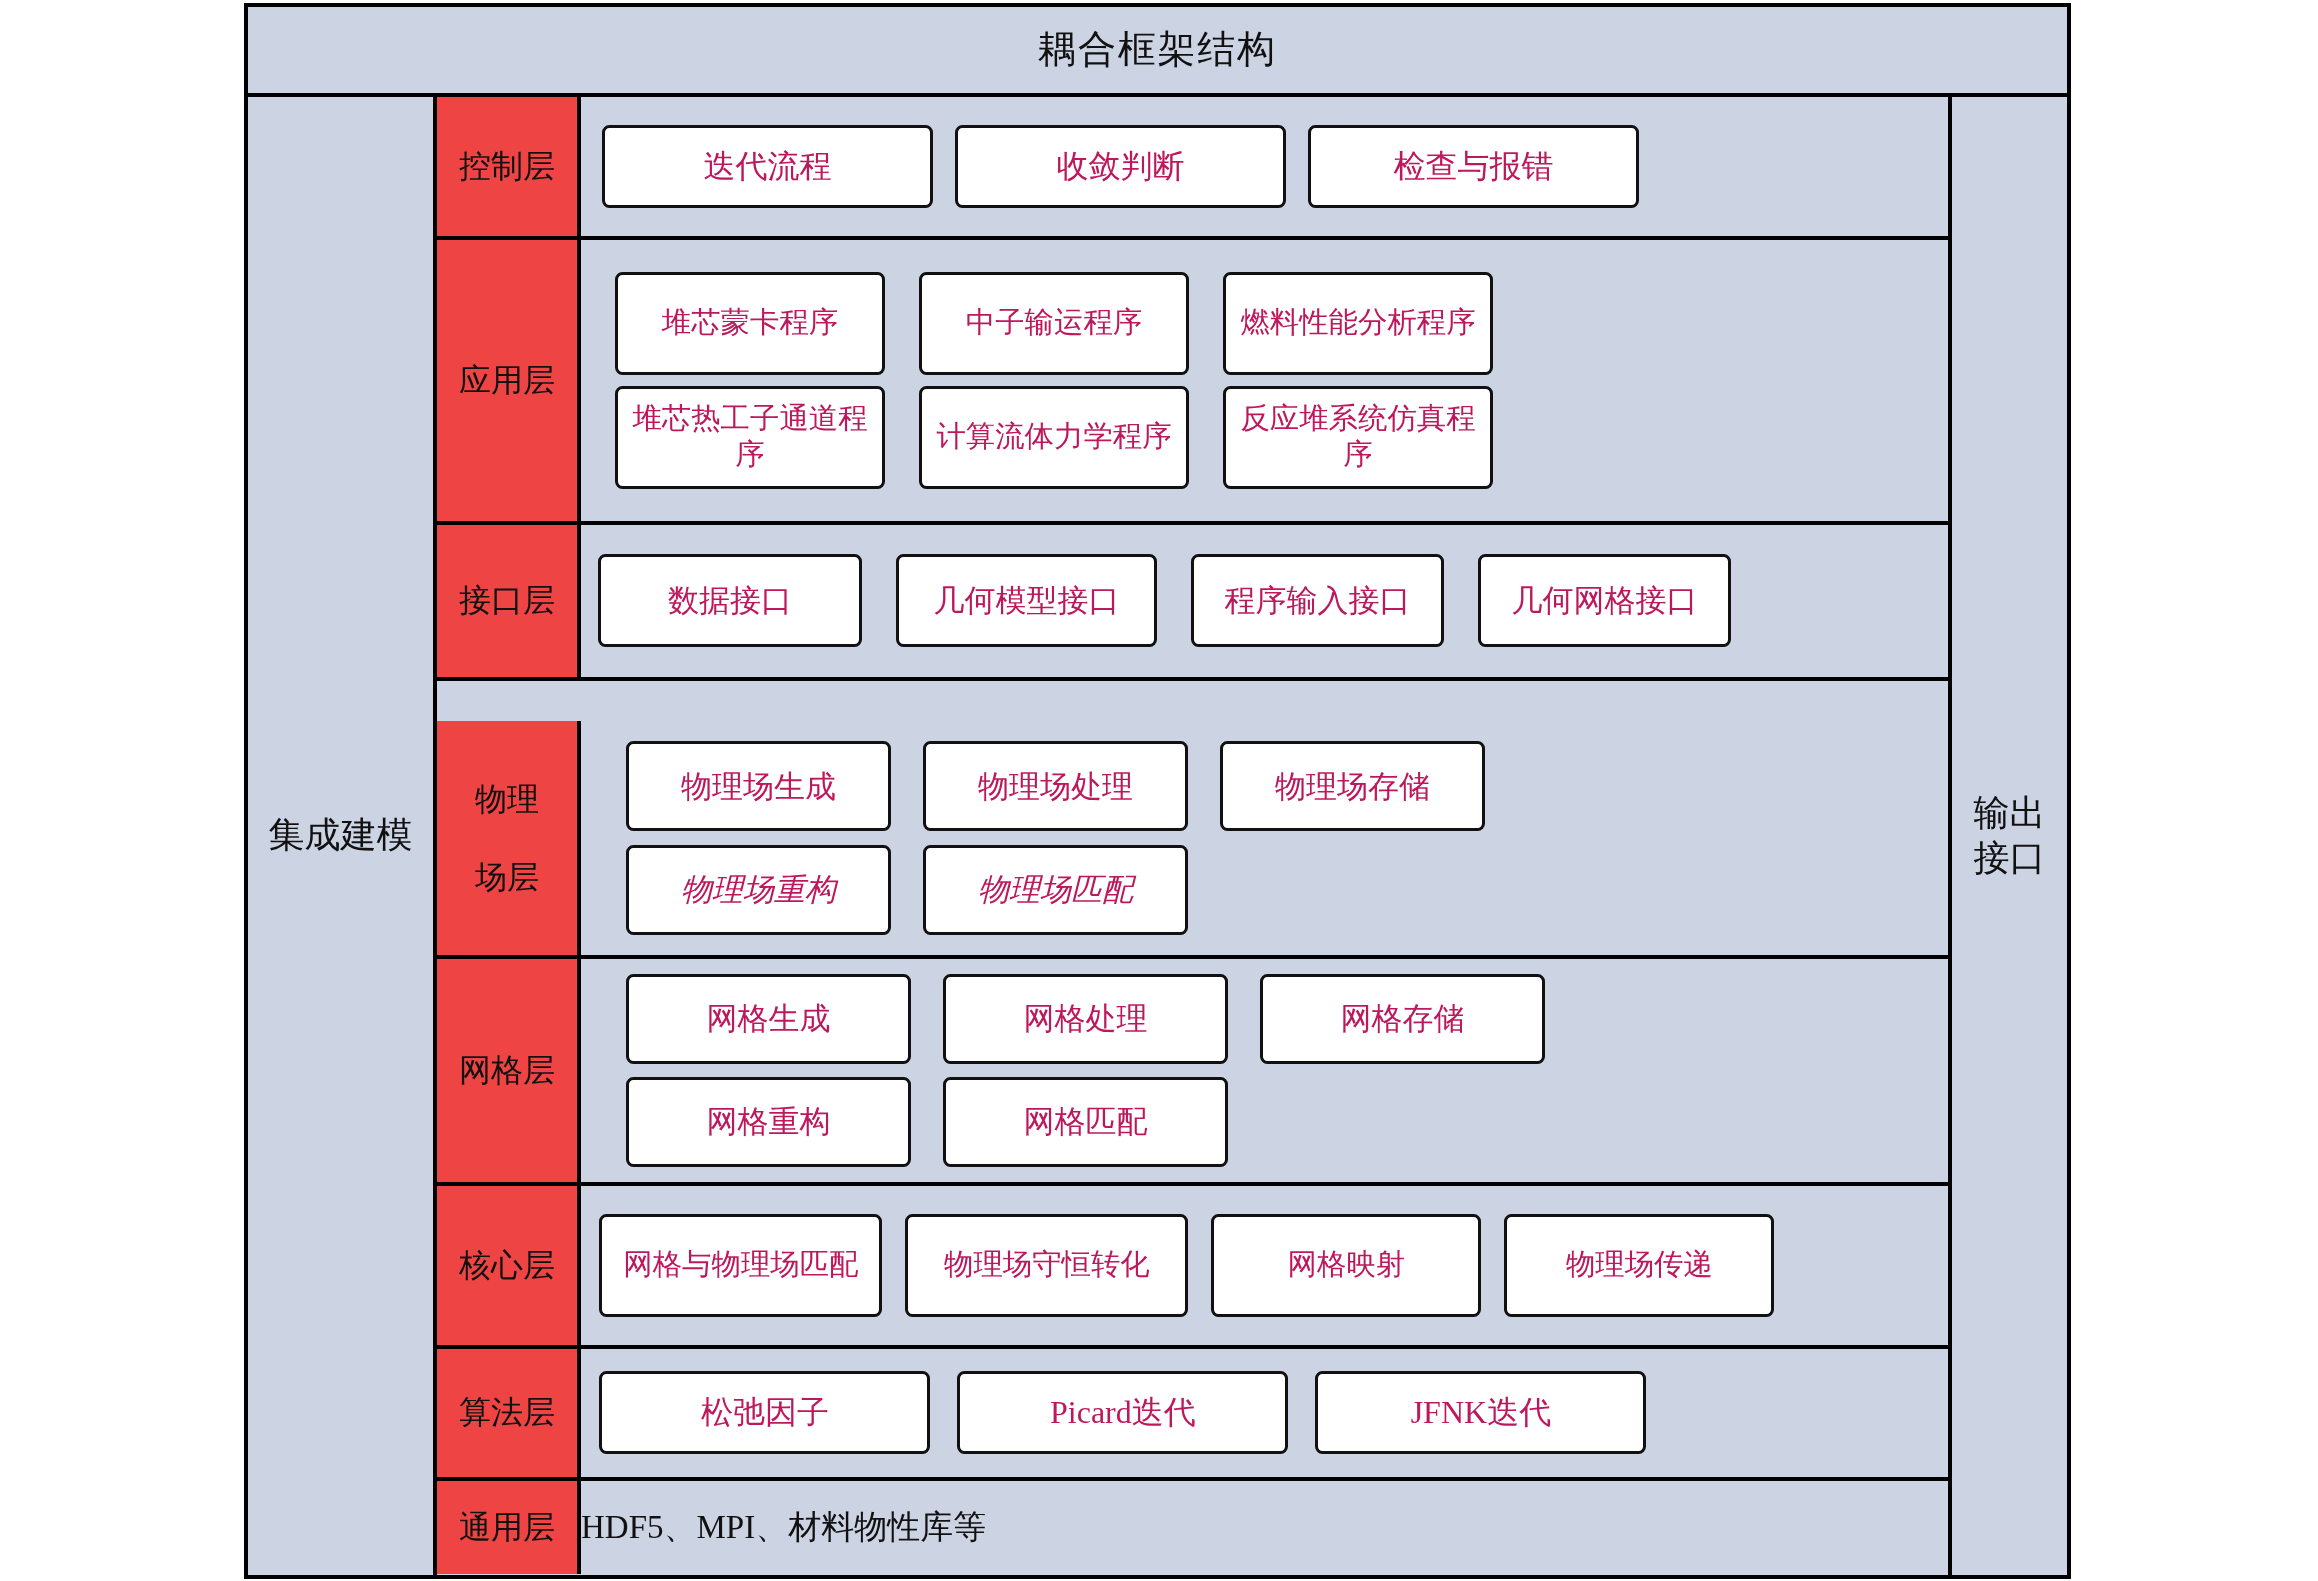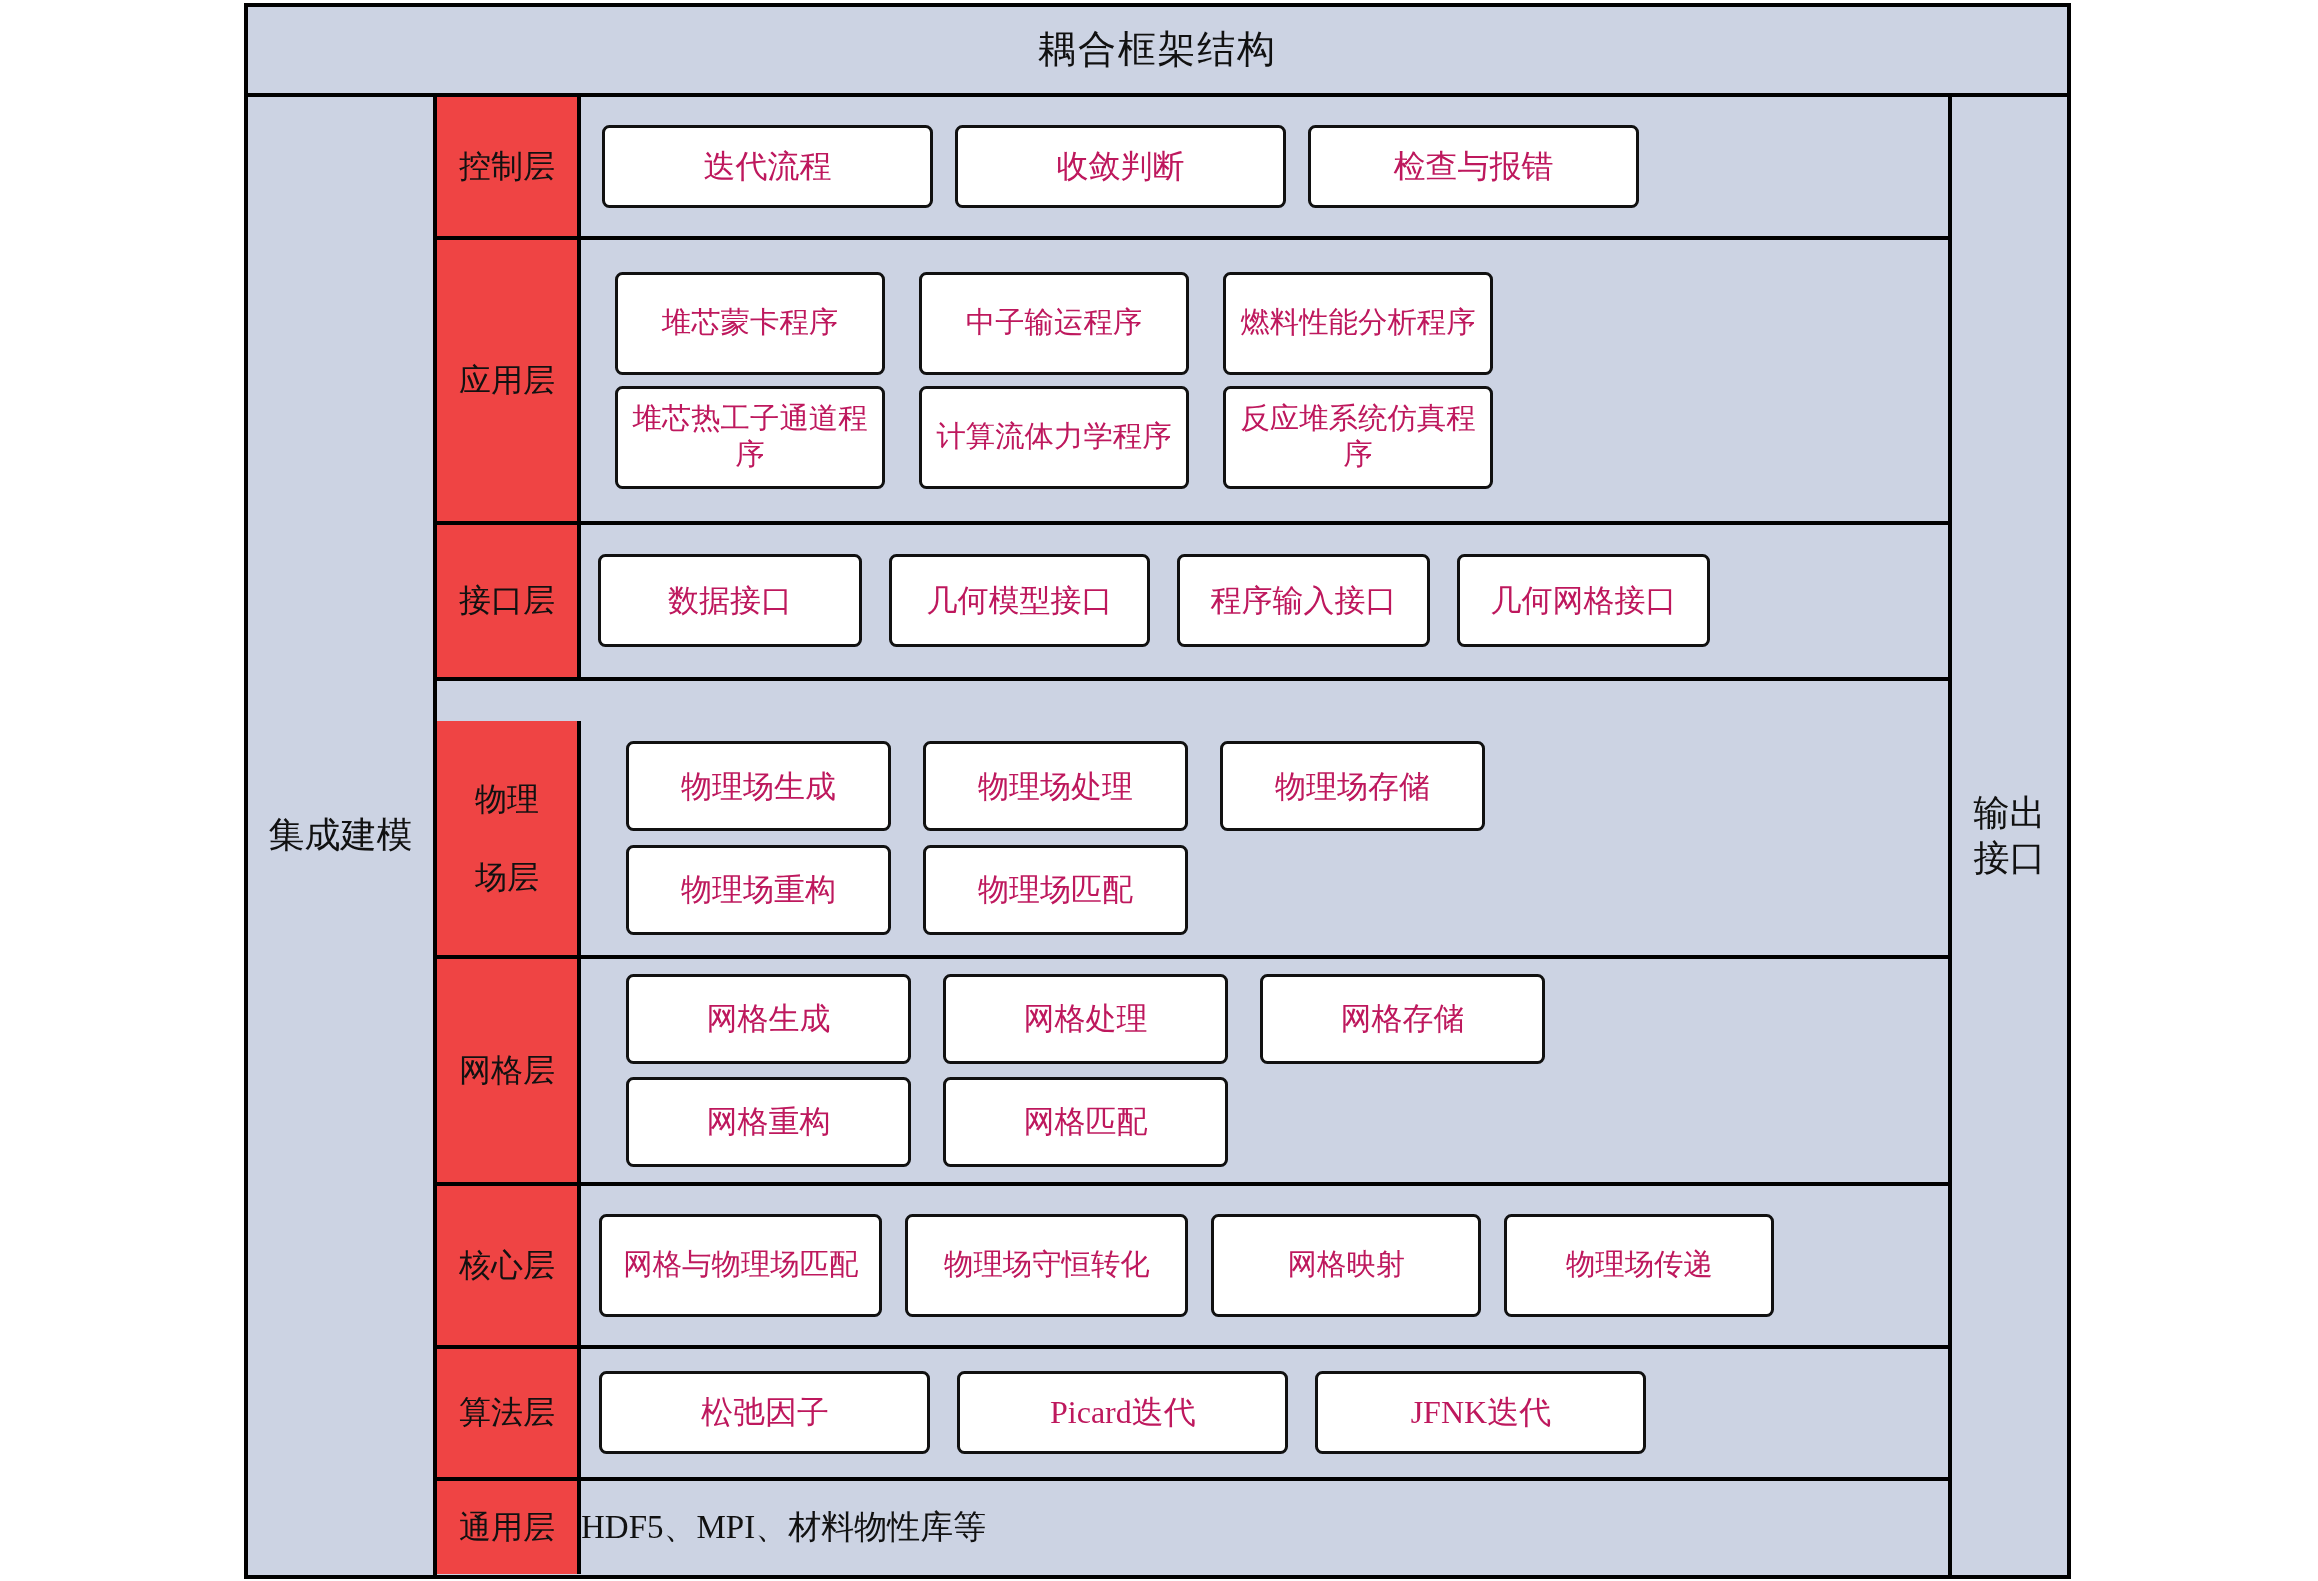--- a/index.html
+++ b/index.html
@@ -150,31 +150,31 @@
   .r-control .node { width: 331px; height: 83px; font-size: 32px; }
 
   
   .r-app { height: 294px; }
   .r-app .node-row { gap: 34px; padding-left: 34px; }
   .r-app .node-row + .node-row { margin-top: 11px; }
   .r-app .node { width: 270px; height: 103px; font-size: 29.4px; }
 
   
   .r-iface { height: 160px; }
-  .r-iface .node-row { gap: 27px; padding-left: 17px; }
+  .r-iface .node-row { gap: 34px; padding-left: 17px; }
   .r-iface .node { height: 93px; font-size: 31px; padding: 0 13.5px; }
   .r-iface .node.n-w1 { width: 264px; }
   .r-iface .node.n-w2 { width: 261px; }
   .r-iface .node.n-w3 { width: 253px; }
   .r-iface .node.n-w4 { width: 253px; }
 
   
   .r-field { height: 245px; margin-top: 40px; }
   .r-field .node-row { gap: 32px; padding-left: 45px; }
-  .r-field .node-row + .node-row { margin-top: 13.5px; }
+  .r-field .node-row + .node-row { margin-top: 13.5px; font-style: italic; }
   .r-field .node { width: 265px; height: 90px; font-size: 31px; }
 
   
   .r-mesh { height: 233px; }
   .r-mesh .node-row { gap: 32px; padding-left: 45px; }
   .r-mesh .node-row + .node-row { margin-top: 13.5px; }
   .r-mesh .node { width: 285px; height: 90px; font-size: 31px; }
 
   
   .r-core { height: 167px; }

